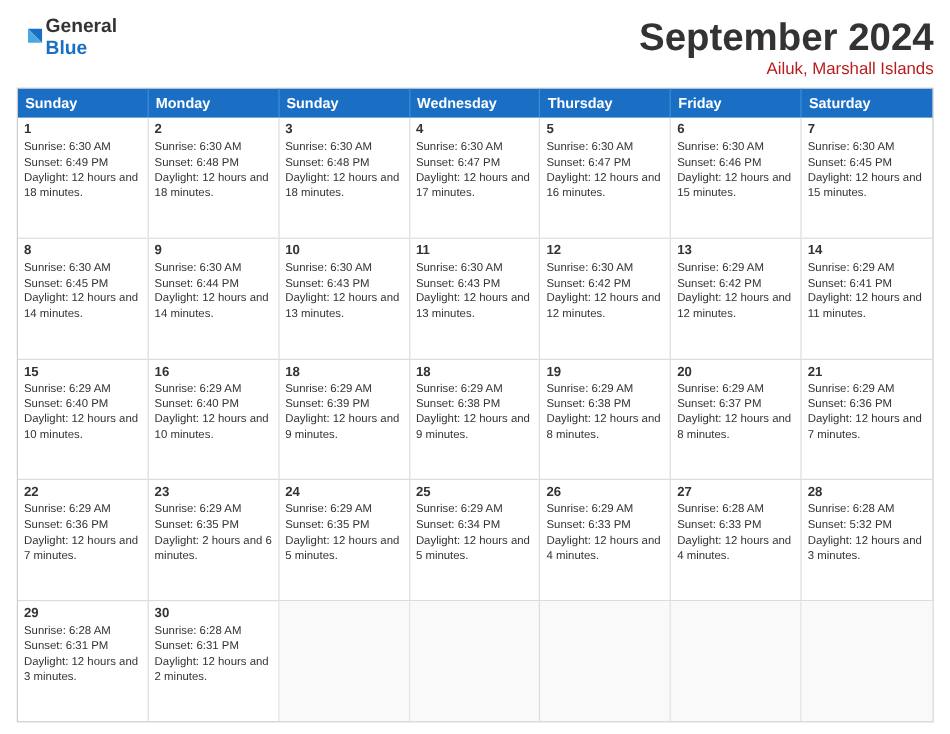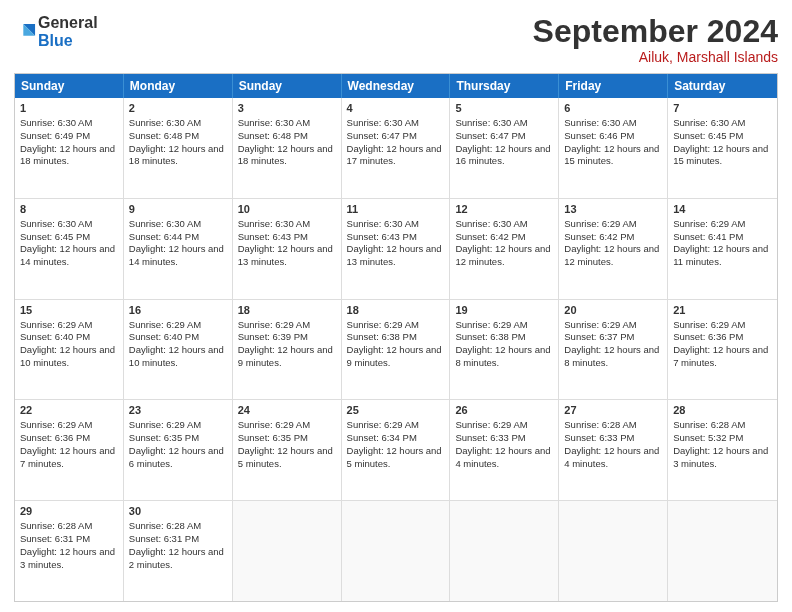--- a/index.html
+++ b/index.html
@@ -268,21 +268,21 @@
         <div class="cal-cell">
           <span class="day-num">22</span>
           <span>Sunrise: 6:29 AM</span><br>
           <span>Sunset: 6:36 PM</span><br>
           <span>Daylight: 12 hours and 7 minutes.</span>
         </div>
         <div class="cal-cell">
           <span class="day-num">23</span>
           <span>Sunrise: 6:29 AM</span><br>
           <span>Sunset: 6:35 PM</span><br>
-          <span>Daylight: 12 hours and 6 minutes.</span>
+          <span>Daylight: 2 hours and 6 minutes.</span>
         </div>
         <div class="cal-cell">
           <span class="day-num">24</span>
           <span>Sunrise: 6:29 AM</span><br>
           <span>Sunset: 6:35 PM</span><br>
           <span>Daylight: 12 hours and 5 minutes.</span>
         </div>
         <div class="cal-cell">
           <span class="day-num">25</span>
           <span>Sunrise: 6:29 AM</span><br>

